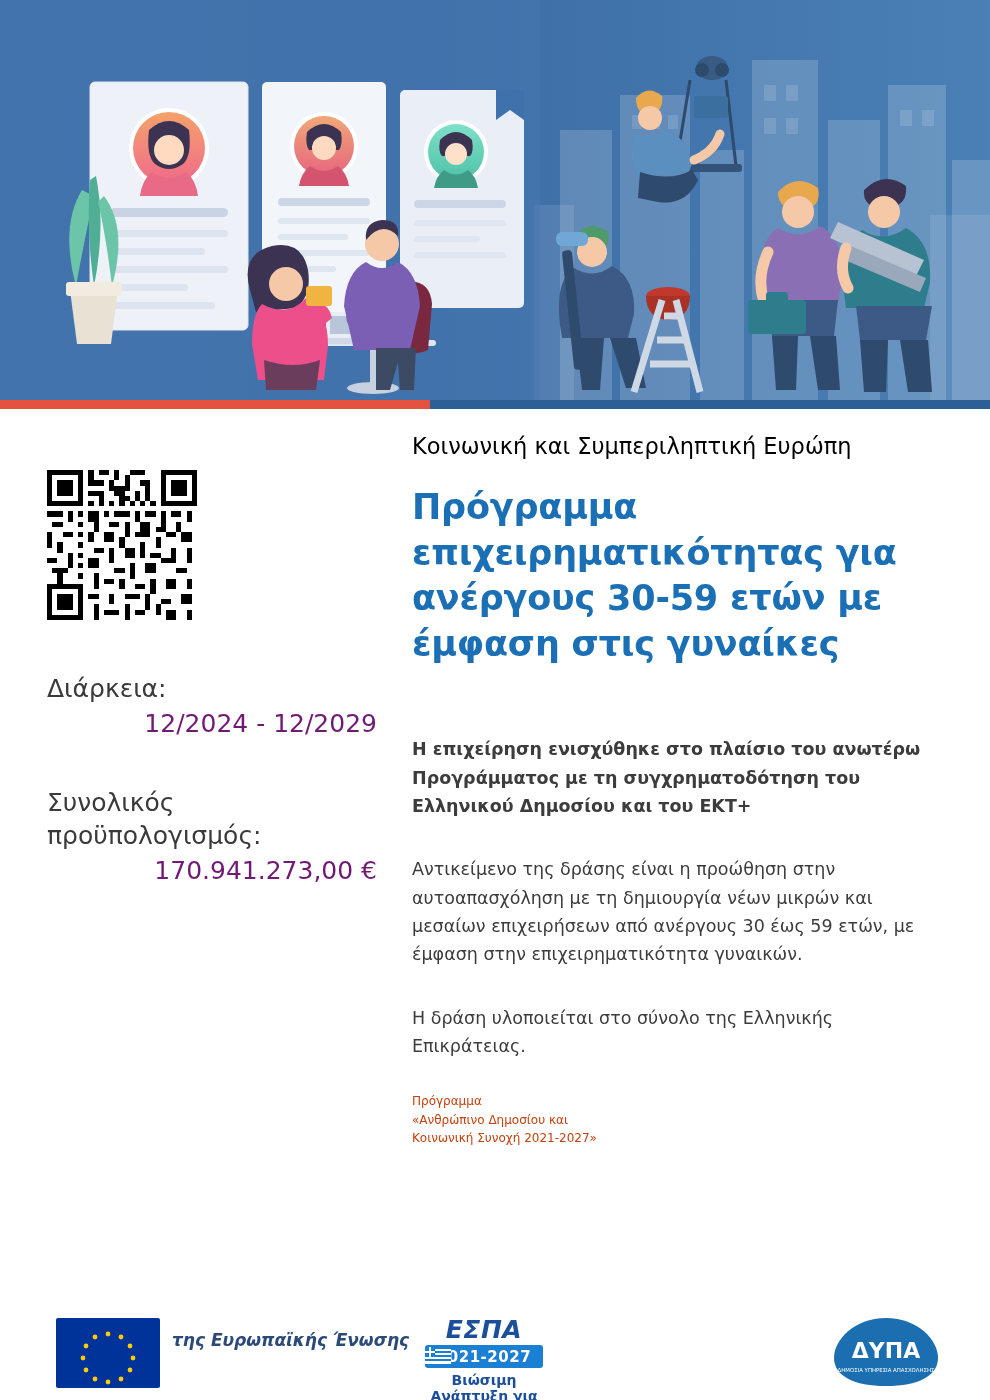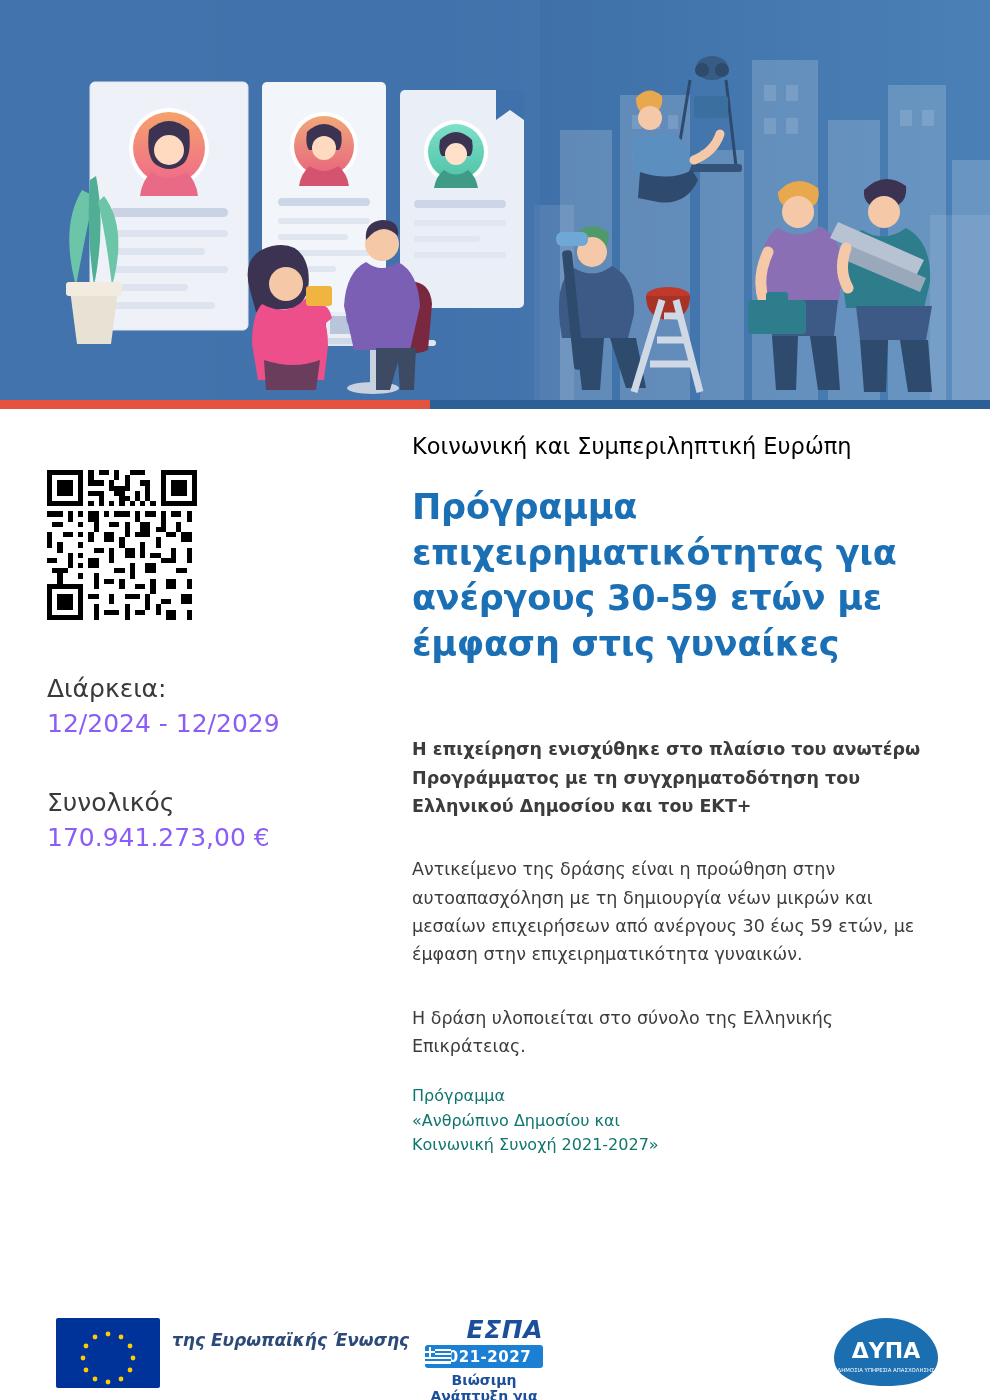--- a/index.html
+++ b/index.html
@@ -50,23 +50,24 @@
     image-rendering: pixelated;
   }
   .meta-block { margin-top: 52px; }
   .meta-label {
     font-size: 25px;
     color: #3a3a3a;
     line-height: 1.32;
   }
   .meta-value {
     font-size: 25px;
-    color: #8b5cf6;
+    color: #701a75;
     line-height: 1.32;
     margin-top: 2px;
+    text-align: right;
   }
   .meta-block.second { margin-top: 46px; }
 
   
   .right-col {
     position: absolute;
     left: 412px;
     top: 432px;
     width: 520px;
   }
@@ -84,24 +85,24 @@
     letter-spacing: -0.2px;
   }
   .body-para {
     margin-top: 35px;
     font-size: 17.5px;
     line-height: 1.62;
     color: #3c3c3c;
   }
   .body-para.first { margin-top: 68px; font-weight: bold; }
   .program-note {
-    margin-top: 24px;
-    font-size: 16px;
+    margin-top: 32px;
+    font-size: 12px;
     line-height: 1.52;
-    color: #0f766e;
+    color: #c2410c;
   }
 
   
   .footer {
     position: absolute;
     left: 0; top: 1300px;
     width: 990px; height: 100px;
     background: #ffffff;
   }
   .eu-flag {
@@ -127,21 +128,21 @@
   .espa {
     position: absolute;
     left: 425px; top: 16px;
     width: 118px; height: 74px;
   }
   .espa-top {
     position: relative;
     height: 26px;
     display: flex;
     align-items: center;
-    justify-content: flex-end;
+    justify-content: center;
   }
   .espa-word {
     font-size: 25px;
     font-weight: 700;
     color: #1b4e9b;
     letter-spacing: .5px;
     font-style: italic;
   }
   .espa-bar {
     margin-top: 3px;
@@ -514,20 +515,21 @@
     </g>
   </svg>
 
   <div class="meta-block">
     <div class="meta-label">Διάρκεια:</div>
     <div class="meta-value">12/2024 - 12/2029</div>
   </div>
 
   <div class="meta-block second">
     <div class="meta-label">Συνολικός</div>
+    <div class="meta-label">προϋπολογισμός:</div>
     <div class="meta-value">170.941.273,00 €</div>
   </div>
 </div>
 
 <div class="right-col">
   <div class="eyebrow">Κοινωνική και Συμπεριληπτική Ευρώπη</div>
   <h1 class="headline">Πρόγραμμα επιχειρηματικότητας για ανέργους 30-59 ετών με έμφαση στις γυναίκες</h1>
 
   <p class="body-para first">Η επιχείρηση ενισχύθηκε στο πλαίσιο του ανωτέρω Προγράμματος με τη συγχρηματοδότηση του Ελληνικού Δημοσίου και του ΕΚΤ+</p>
   <p class="body-para">Αντικείμενο της δράσης είναι η προώθηση στην αυτοαπασχόληση με τη δημιουργία νέων μικρών και μεσαίων επιχειρήσεων από ανέργους 30 έως 59 ετών, με έμφαση στην επιχειρηματικότητα γυναικών.</p>

